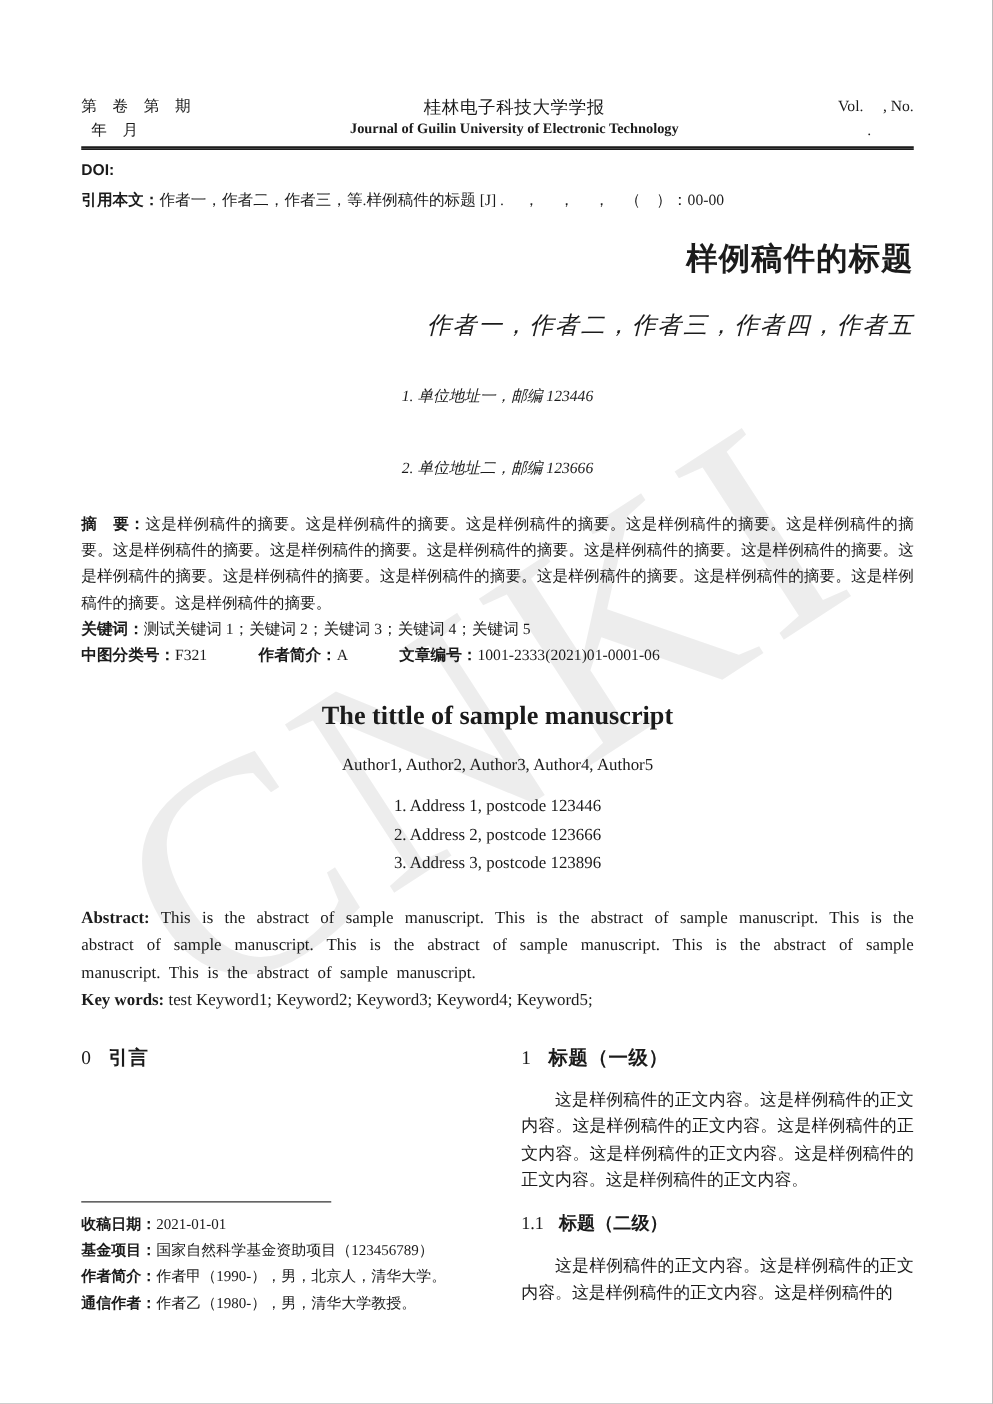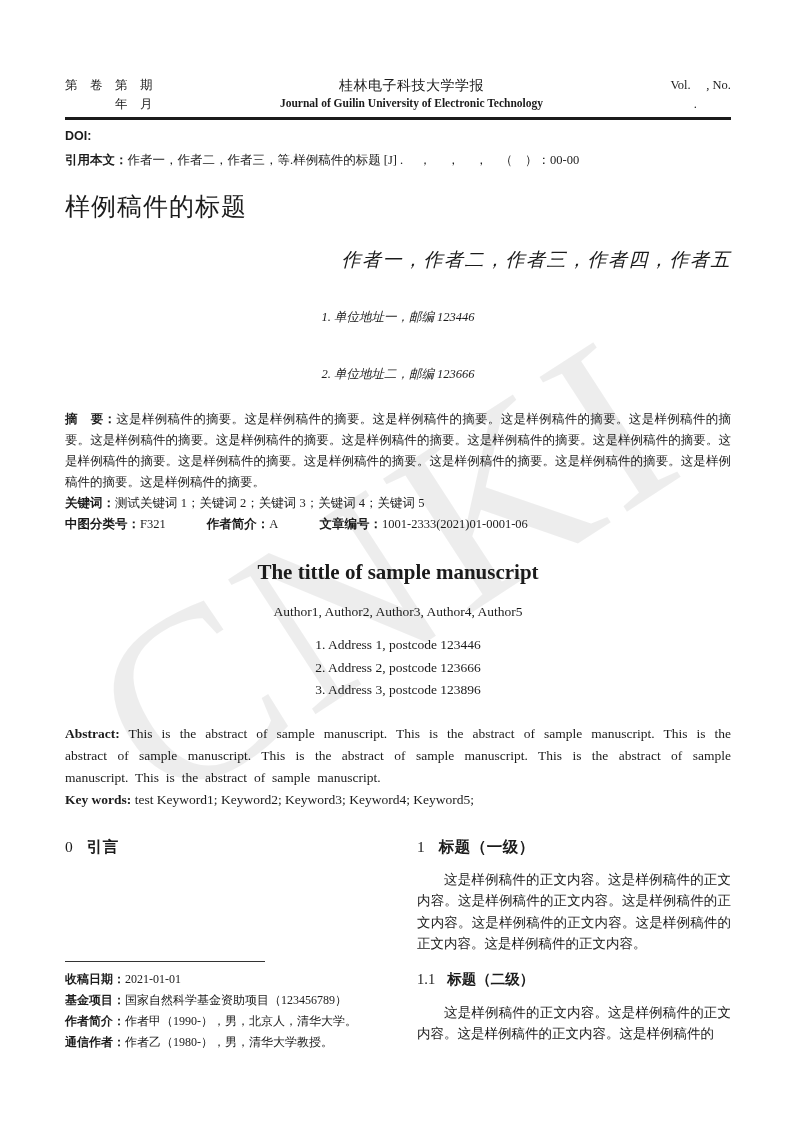--- a/index.html
+++ b/index.html
@@ -16,35 +16,35 @@
     transform:rotate(-33deg);
     font-family:"Liberation Serif","DejaVu Serif",serif;
     font-size:245px; letter-spacing:8px; color:rgba(0,0,0,0.07);
     z-index:0; pointer-events:none; white-space:nowrap;
   }
   .content { position:absolute; left:65px; top:0; width:666px; height:1123px; z-index:1; }
   .bold { font-weight:bold; }
 
   
   .journal-header { display:flex; justify-content:space-between; margin-top:76px; }
-  .jh-left { font-size:12.5px; line-height:19px; white-space:nowrap;text-align:right; }
+  .jh-left { font-size:12.5px; line-height:19px; white-space:nowrap; }
   .jh-left .l2 { padding-left:8px; }
   .jh-center { text-align:center; }
   .jh-cn { font-size:14px; font-weight:normal; font-family:"Liberation Sans","DejaVu Sans",sans-serif; line-height:19px; letter-spacing:0.5px;}
   .jh-en { font-size:11.5px; font-weight:bold; line-height:17px; }
   .jh-right { font-size:12.5px; line-height:19px; text-align:right; white-space:nowrap; }
   .jh-right .l2 { padding-right:34px; }
   .header-rule { margin-top:3px; height:3px; border-top:2.4px solid #1b1b1b; border-bottom:1px solid #1b1b1b; }
 
   .doi-line { margin-top:9px; font-size:12.5px; }
   .cite-line { margin-top:8px; font-size:12.5px; }
   .inline-label { font-weight:bold; font-family:"Liberation Sans","DejaVu Sans",sans-serif; }
 
   
-  .cn-title { margin-top:21px; text-align:left; font-size:25px; font-weight:normal;
+  .cn-title { margin-top:21px; text-align:right; font-size:25px; font-weight:bold;
               font-family:"Liberation Sans","DejaVu Sans",sans-serif; letter-spacing:1px; }
   .cn-authors { margin-top:24px; text-align:right; font-size:19px; font-style:italic; letter-spacing:1.5px;font-family:Liberation Mono, monospace; }
   .cn-addresses { margin-top:20px; text-align:center; font-size:12.5px; font-style:italic; }
   .cn-addresses div { line-height:25px;margin-top:32px; }
 
   .cn-abstract { margin-top:22px; font-size:12.5px; line-height:21px; text-align:justify; }
   .cn-keywords { font-size:12.5px; line-height:21px; }
   .cn-meta { font-size:12.5px; line-height:21px; }
   .cn-meta .pair { margin-right:38px; }
   .cn-meta .pair:last-child { margin-right:0; }

